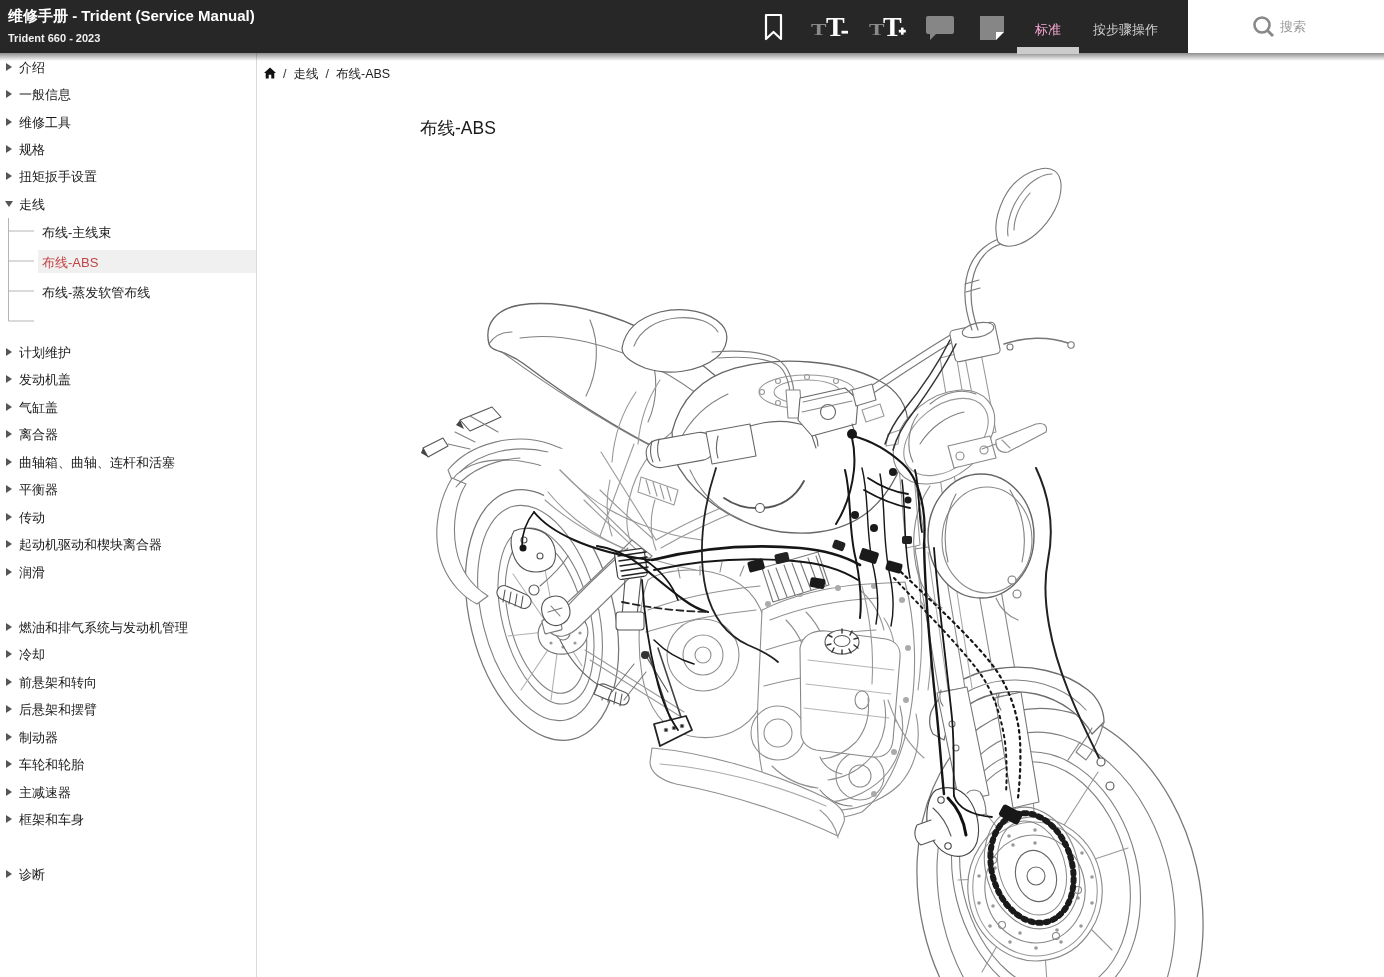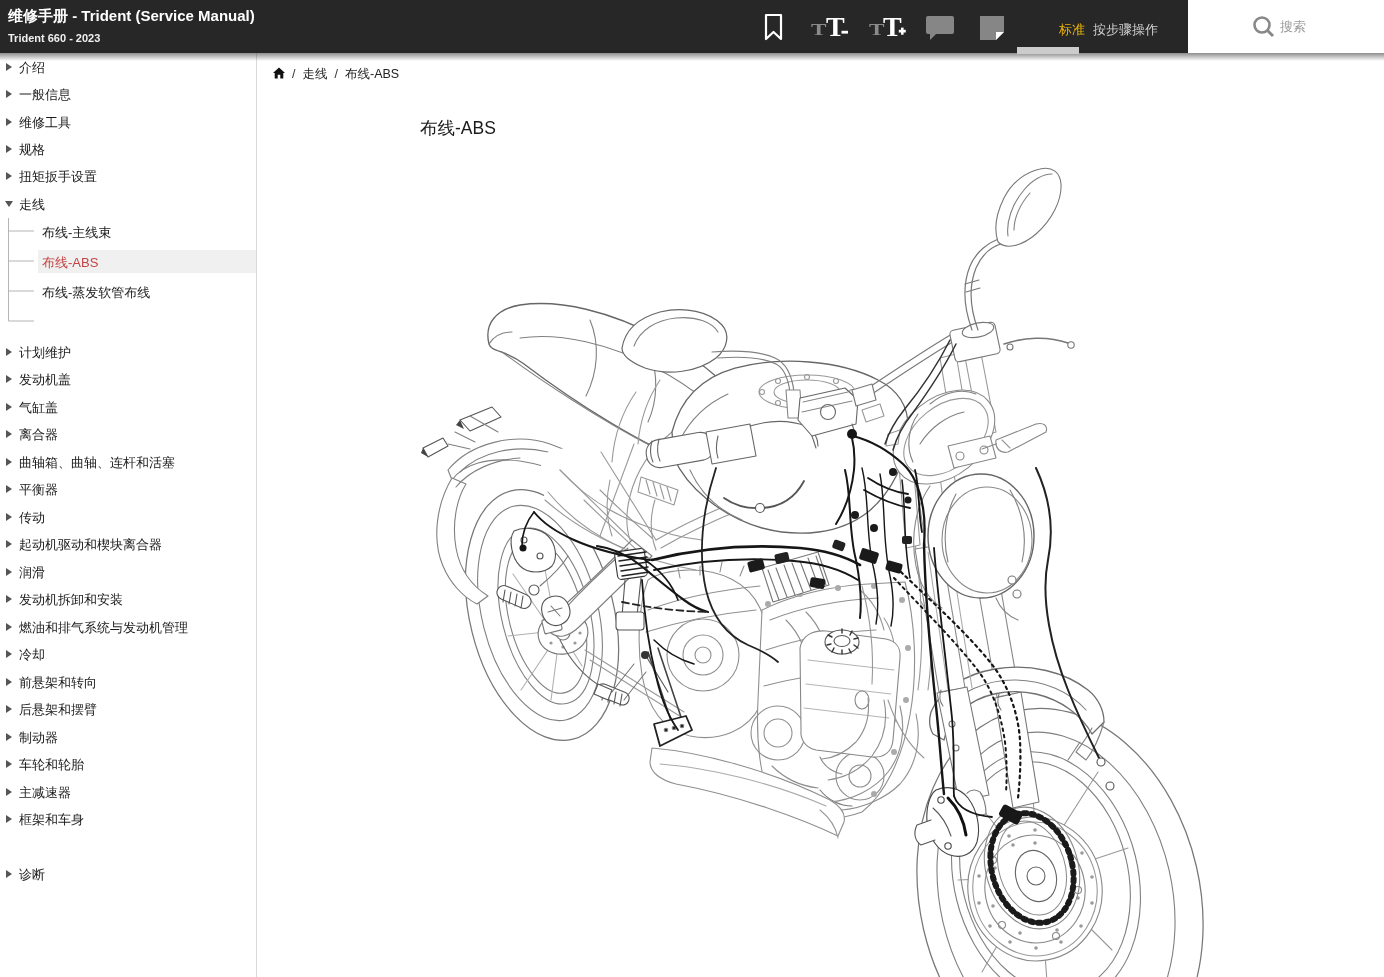--- a/index.html
+++ b/index.html
@@ -6,42 +6,42 @@
   html,body { width:1384px; height:977px; overflow:hidden; background:#fff;
     font-family:"Liberation Sans", sans-serif; }
   
   #hdr { position:absolute; left:0; top:0; width:1188px; height:53px; background:#272727; z-index:10;}
   #hdr .t1 { position:absolute; left:8px; top:7px; color:#fff; font-size:15px; font-weight:bold; }
   #hdr .t2 { position:absolute; left:8px; top:32px; color:#f0f0f0; font-size:11px; font-weight:bold; }
   #hdrshadow { position:absolute; left:0; top:53px; width:1384px; height:8px;
      background:linear-gradient(rgba(30,30,30,0.5), rgba(255,255,255,0)); z-index:9; }
   .hicon { position:absolute; top:0; height:53px; }
   #tabstd { position:absolute; left:1017px; top:0; width:62px; height:53px; }
-  #tabstd span { position:absolute; left:50%; transform:translateX(-50%); top:21px; color:#eab308; font-size:13px; white-space:nowrap;margin-left:24px;}
+  #tabstd span { position:absolute; left:50%; transform:translateX(-50%); top:21px; color:#f9a8d4; font-size:13px; white-space:nowrap;}
   #tabstd .under { position:absolute; left:0; top:47px; width:62px; height:7px; background:#ccc; }
   #tabstep { position:absolute; left:1093px; top:21px; color:#d2d2d2; font-size:13px; white-space:nowrap;}
   #search { position:absolute; left:1232px; top:9px; width:200px; height:35px; background:#fff; border-radius:3px;margin-left:12px; }
   #search .ph { position:absolute; left:36px; top:9px; color:#999; font-size:13px; }
   
   #side { position:absolute; left:0; top:53px; width:257px; height:924px; background:#fff;
      border-right:1px solid #d9d9d9; z-index:5; overflow:hidden;}
   .nav { position:absolute; left:0; width:257px; height:22px; font-size:13px; color:#1a1a1a; }
   .nav .tri { position:absolute; left:6px; top:7px; width:0; height:0;
       border-left:6px solid #555; border-top:4px solid transparent; border-bottom:4px solid transparent; }
   .nav .trid { position:absolute; left:5px; top:8px; width:0; height:0;
       border-top:6px solid #555; border-left:4px solid transparent; border-right:4px solid transparent; }
   .nav .lbl { position:absolute; left:19px; top:3px; white-space:nowrap;}
   .sub { position:absolute; left:0; width:257px; height:22px; font-size:13px; color:#1a1a1a;padding-left:12px; }
   .sub .lbl { position:absolute; left:42px; top:4px; white-space:nowrap;}
   .sub.sel { background:#f0f0f0; }
   .sub.sel .lbl { color:#c14343; }
   .selbg { position:absolute; left:38px; width:219px; height:23px; background:#f0f0f0;}
   #tree { position:absolute; z-index:0;}
   
-  #crumb { position:absolute; left:273px; top:66px; height:16px; line-height:16px; font-size:12.5px; color:#222; z-index:2; white-space:nowrap;}
+  #crumb { position:absolute; left:264px; top:66px; height:16px; line-height:16px; font-size:12.5px; color:#222; z-index:2; white-space:nowrap;}
   #crumb span.sl { margin:0 7px; color:#333; }
   #title { position:absolute; left:420px; top:116px; font-size:17.5px; color:#1a1a1a; z-index:2;}
   #art { position:absolute; left:0; top:0; width:1384px; height:977px; z-index:1; }
 </style>
 </head>
 <body>
 
 <div id="hdr">
   <div class="t1">维修手册 - Trident (Service Manual)</div>
   <div class="t2">Trident 660 - 2023</div>
@@ -147,24 +147,20 @@
       <div class="tri"></div>
       <div class="lbl">传动</div>
     </div>
   <div class="nav" style="top:480px">
       <div class="tri"></div>
       <div class="lbl">起动机驱动和楔块离合器</div>
     </div>
   <div class="nav" style="top:508px">
       <div class="tri"></div>
       <div class="lbl">润滑</div>
-    </div>
-  <div class="nav" style="top:535px">
-      <div class="tri"></div>
-      <div class="lbl">发动机拆卸和安装</div>
     </div>
   <div class="nav" style="top:563px">
       <div class="tri"></div>
       <div class="lbl">燃油和排气系统与发动机管理</div>
     </div>
   <div class="nav" style="top:590px">
       <div class="tri"></div>
       <div class="lbl">冷却</div>
     </div>
   <div class="nav" style="top:618px">

